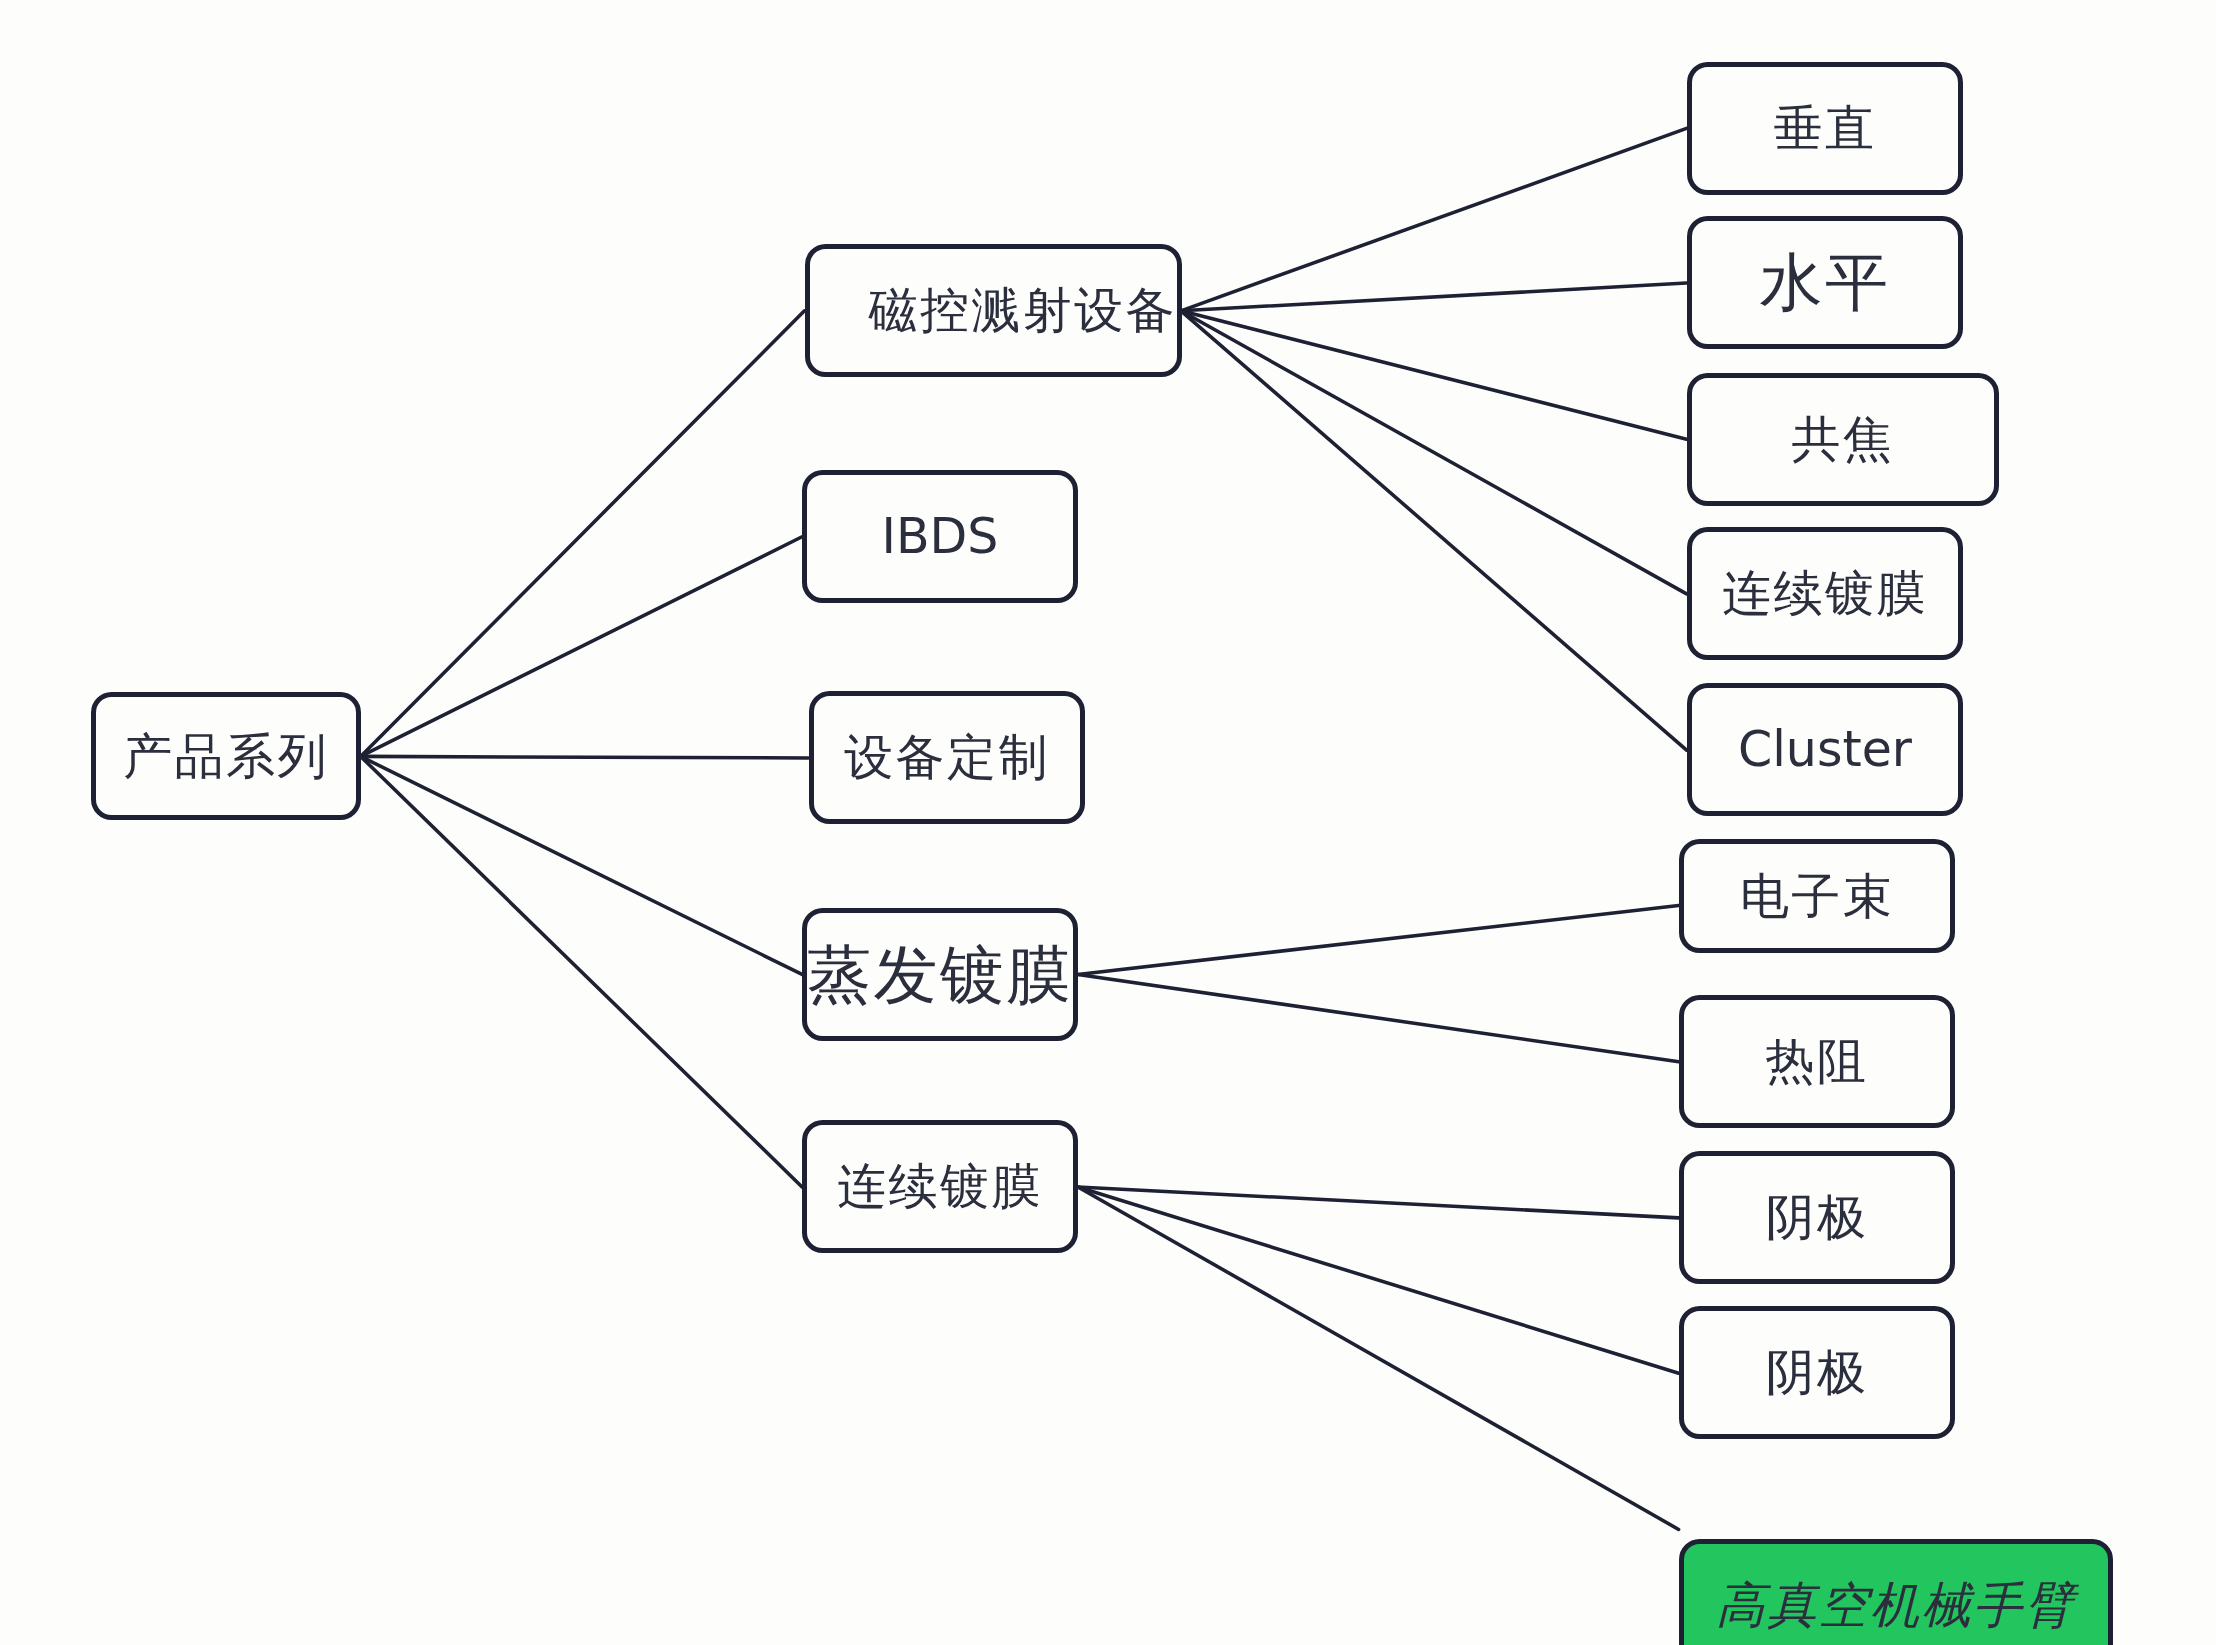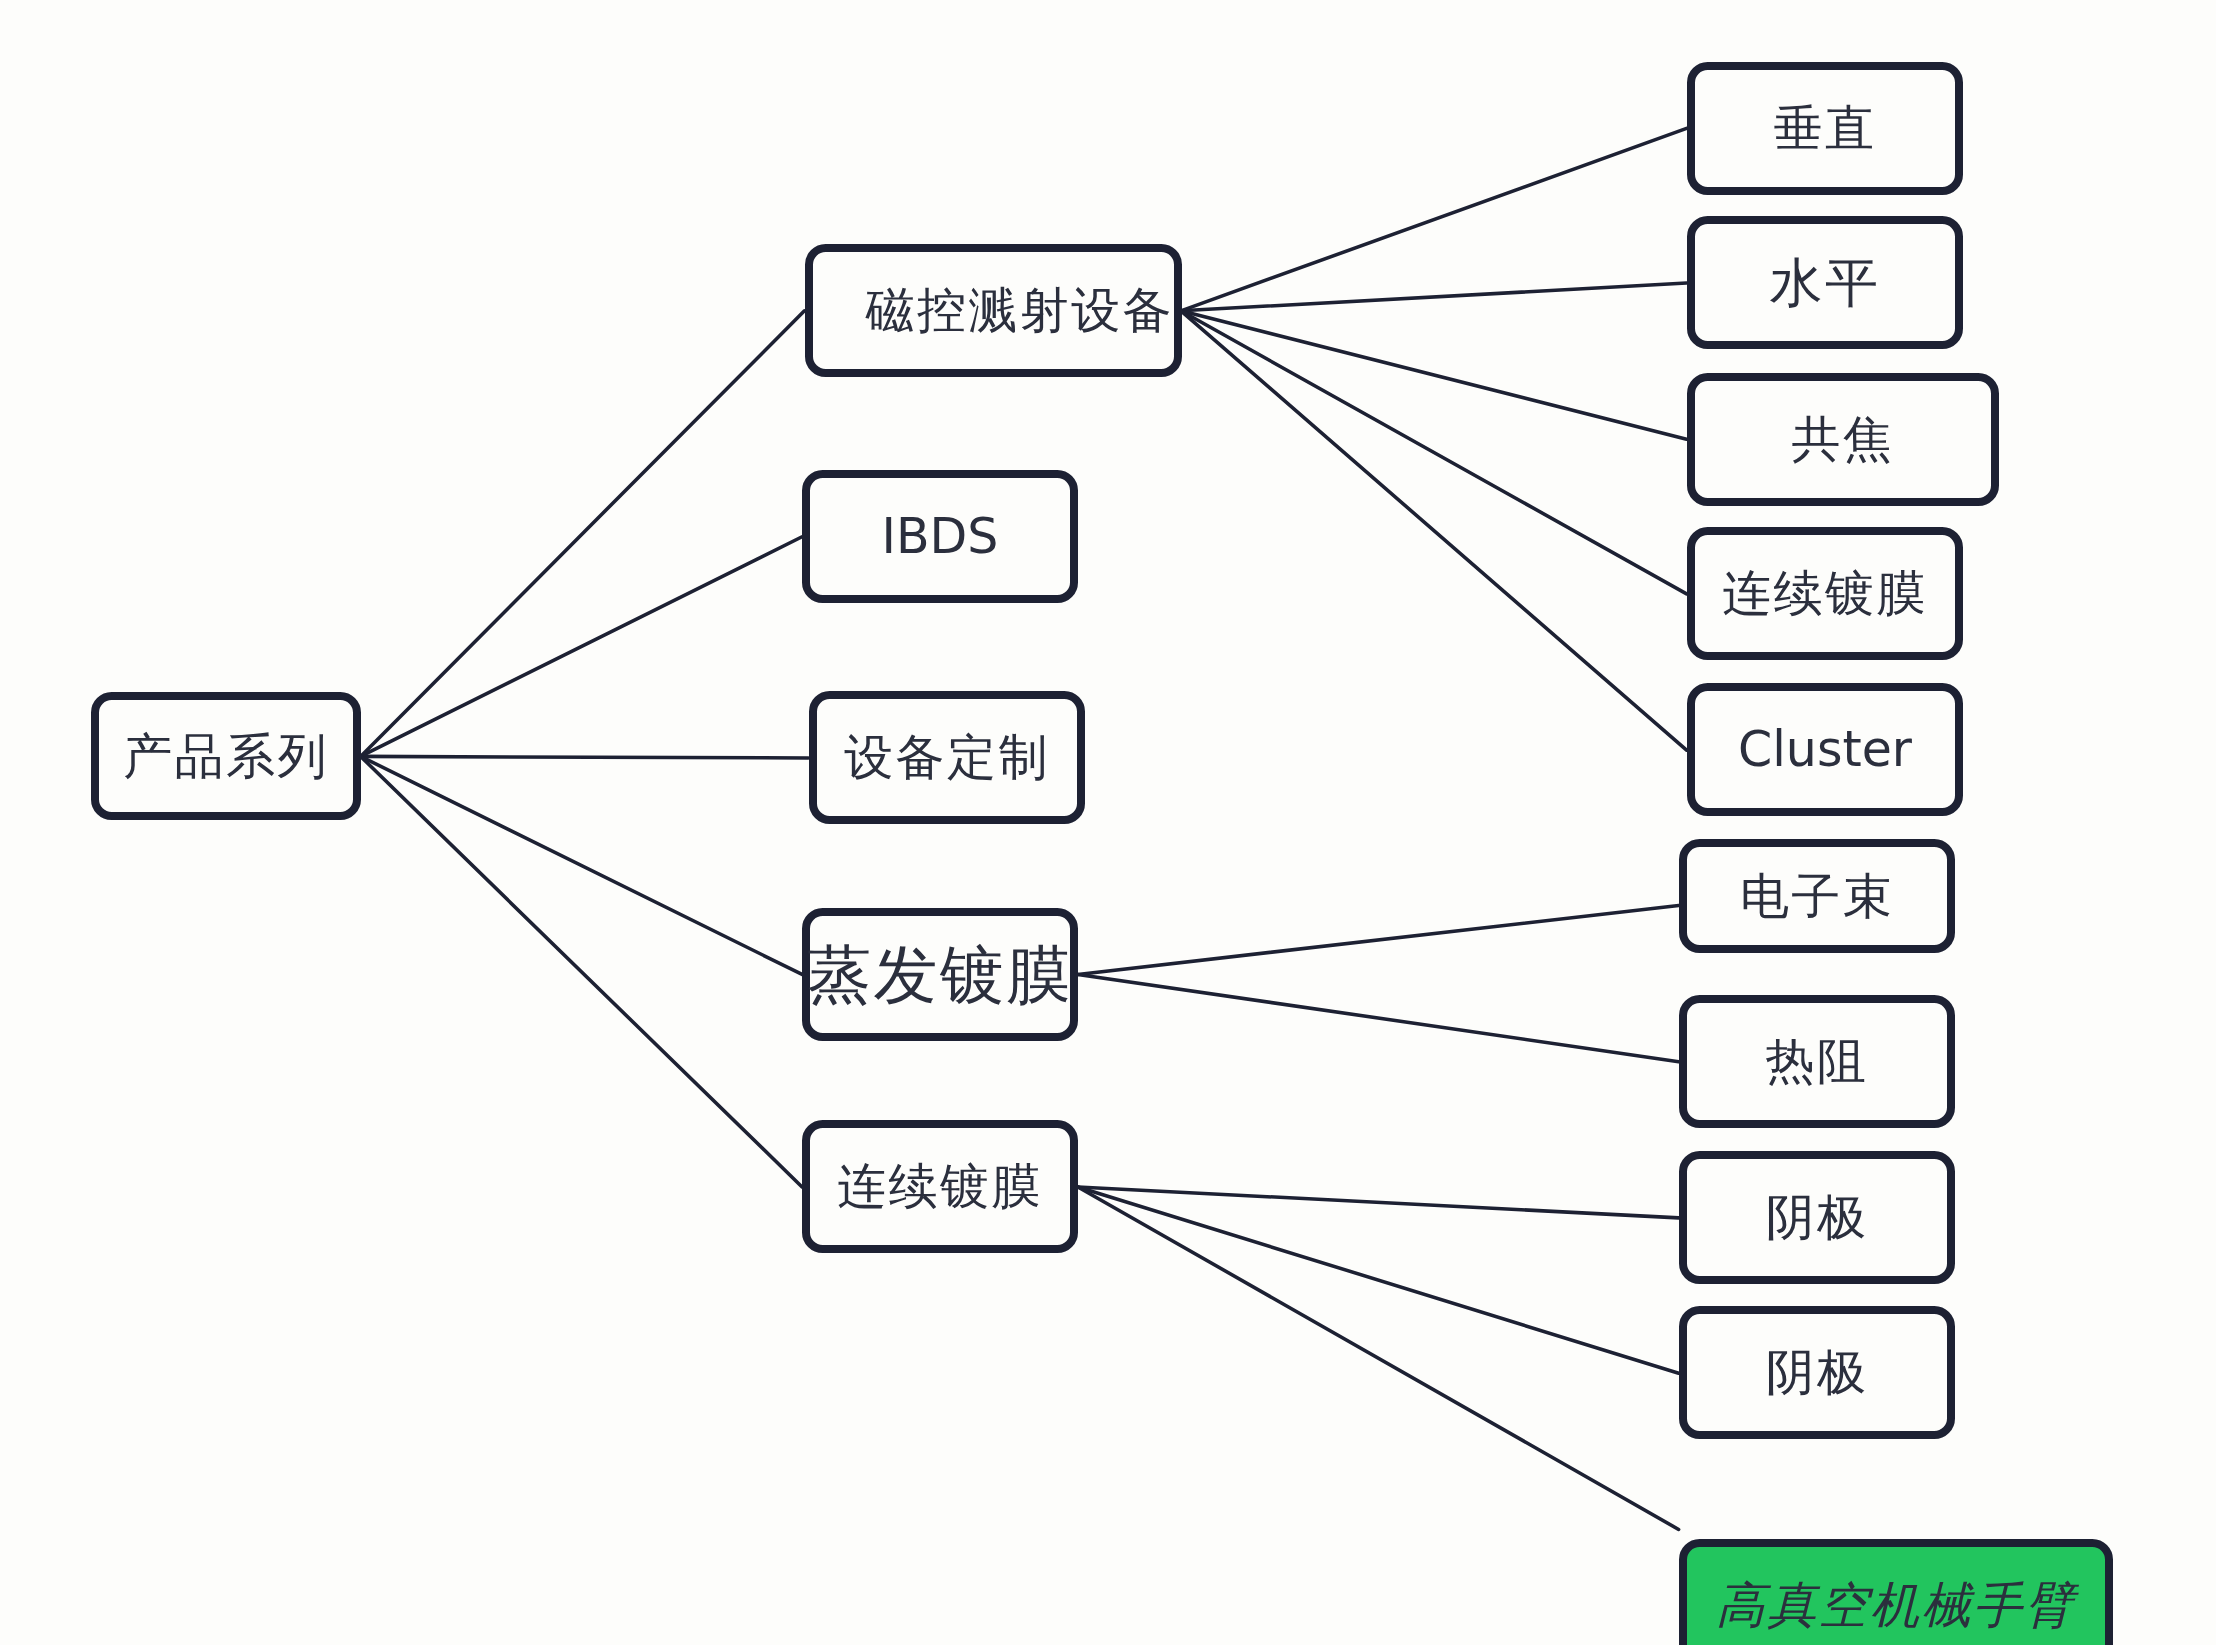--- a/index.html
+++ b/index.html
@@ -20,21 +20,21 @@
     left: 0;
     top: 0;
     width: 2216px;
     height: 1646px;
     pointer-events: none;
   }
   .node {
     position: absolute;
     box-sizing: border-box;
     background: #fdfdfb;
-    border: 8px solid #1d4ed8;
+    border: 5px solid #1d4ed8;
     border-radius: 20.6px;
     display: flex;
     align-items: center;
     justify-content: center;
     color: #2b2f3d;
     letter-spacing: 2.4px;
     white-space: nowrap;
     z-index: 2;
   }
   .node.latin { letter-spacing: 0px; }
@@ -80,21 +80,21 @@
       <div class="node" style="left: 802px; top: 908px; width: 276px; height: 133px; border-color: rgb(29, 33, 51); background: rgb(253, 253, 251);">
         <span class="node-label" style="font-size: 64px; color: rgb(43, 47, 61);">蒸发镀膜</span>
       </div>
       <div class="node" style="left: 802px; top: 1120px; width: 276px; height: 133px; border-color: rgb(29, 33, 51); background: rgb(253, 253, 251);">
         <span class="node-label" style="font-size: 49px; color: rgb(43, 47, 61);">连续镀膜</span>
       </div>
       <div class="node" style="left: 1687px; top: 62px; width: 276px; height: 133px; border-color: rgb(29, 33, 51); background: rgb(253, 253, 251);">
         <span class="node-label" style="font-size: 49px; color: rgb(43, 47, 61);">垂直</span>
       </div>
       <div class="node" style="left: 1687px; top: 216px; width: 276px; height: 133px; border-color: rgb(29, 33, 51); background: rgb(253, 253, 251);">
-        <span class="node-label" style="font-size: 53px; color: rgb(43, 47, 61);">水平</span>
+        <span class="node-label" style="font-size: 63px; color: rgb(43, 47, 61);">水平</span>
       </div>
       <div class="node" style="left: 1687px; top: 373px; width: 312px; height: 133px; border-color: rgb(29, 33, 51); background: rgb(253, 253, 251);">
         <span class="node-label" style="font-size: 49px; color: rgb(43, 47, 61);">共焦</span>
       </div>
       <div class="node" style="left: 1687px; top: 527px; width: 276px; height: 133px; border-color: rgb(29, 33, 51); background: rgb(253, 253, 251);">
         <span class="node-label" style="font-size: 49px; color: rgb(43, 47, 61);">连续镀膜</span>
       </div>
       <div class="node latin" style="left: 1687px; top: 683px; width: 276px; height: 133px; border-color: rgb(29, 33, 51); background: rgb(253, 253, 251);">
         <span class="node-label" style="font-size: 49px; color: rgb(43, 47, 61);">Cluster</span>
       </div>

